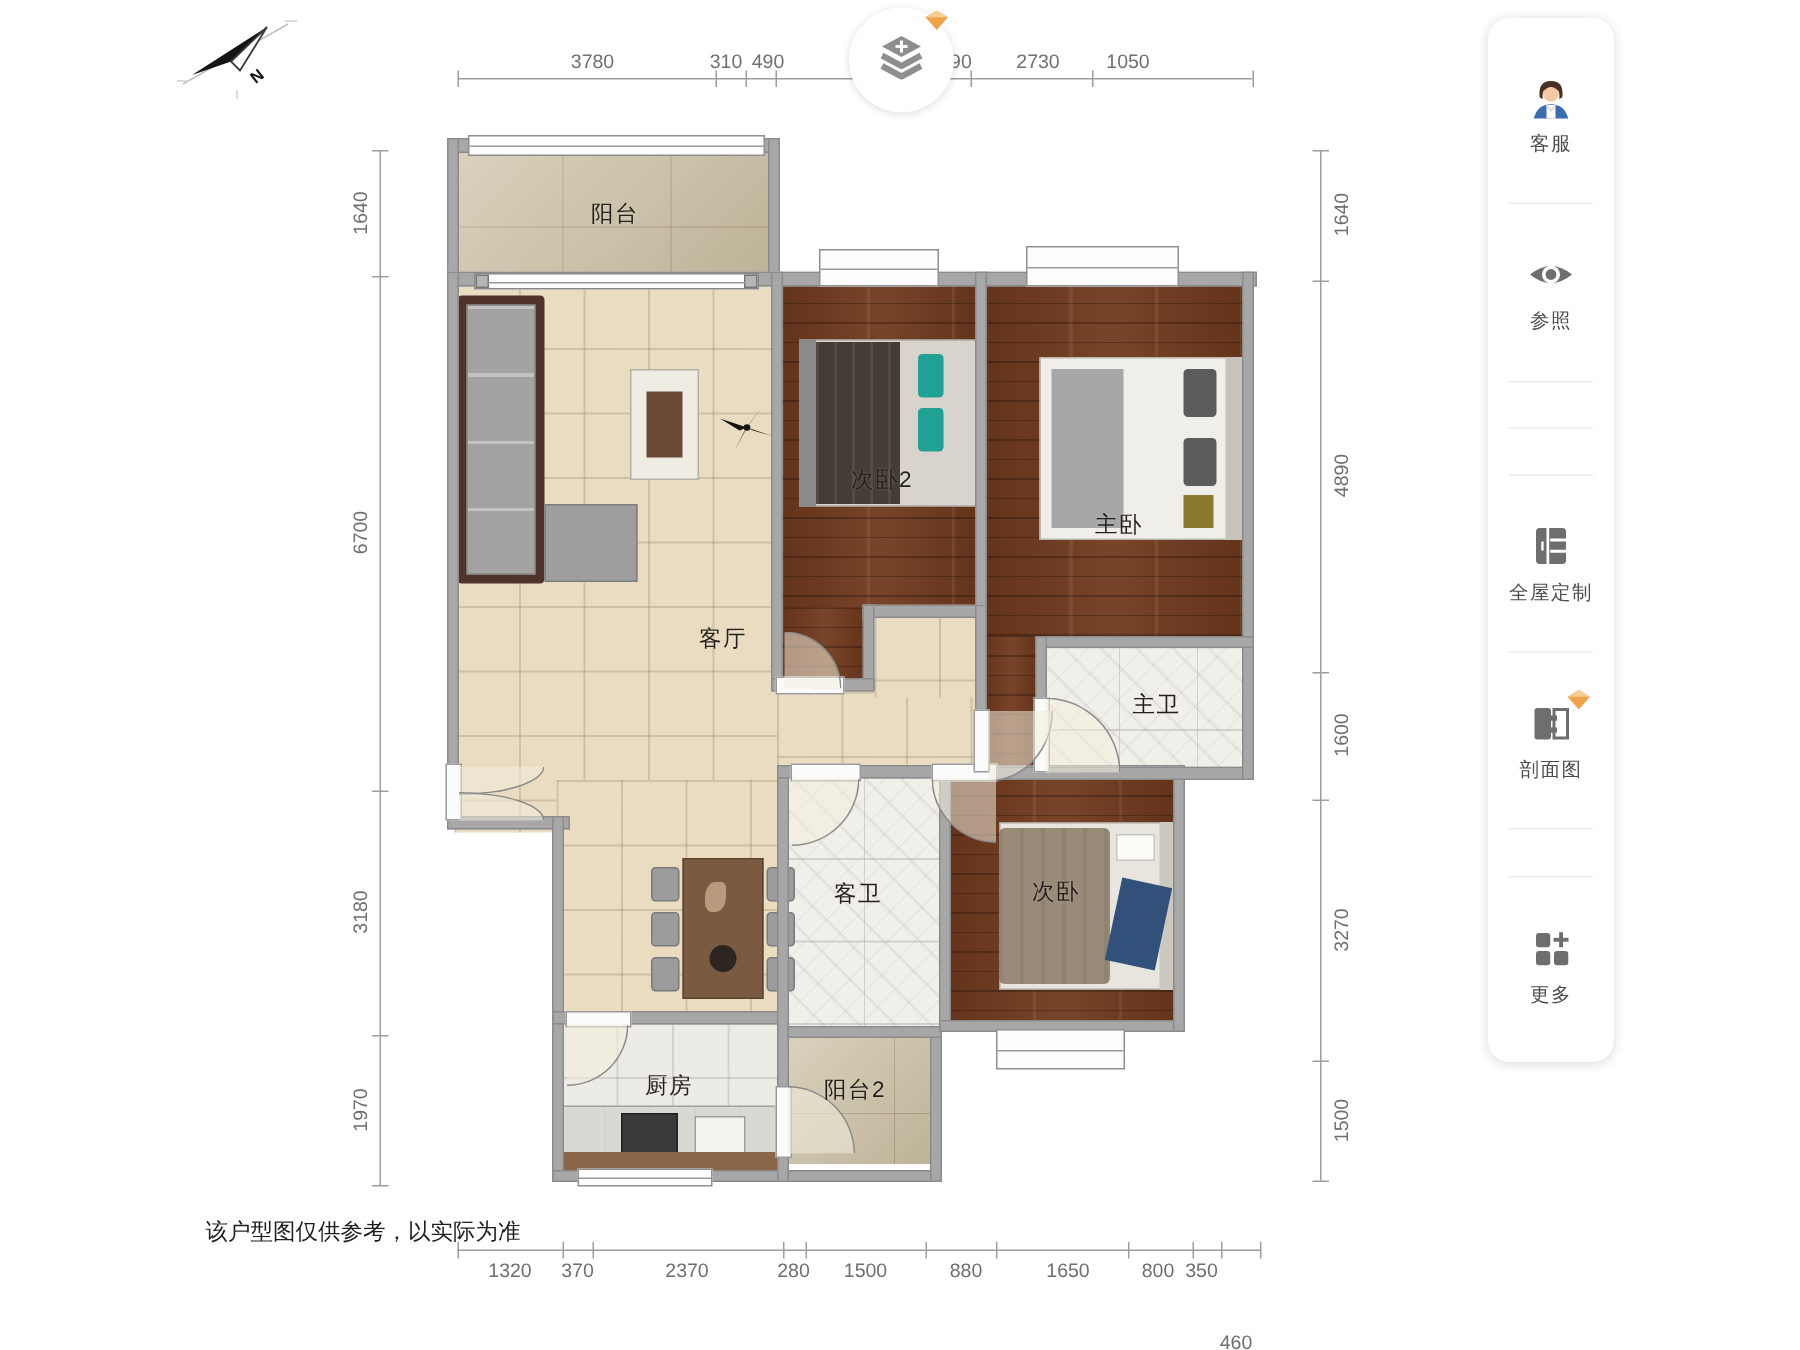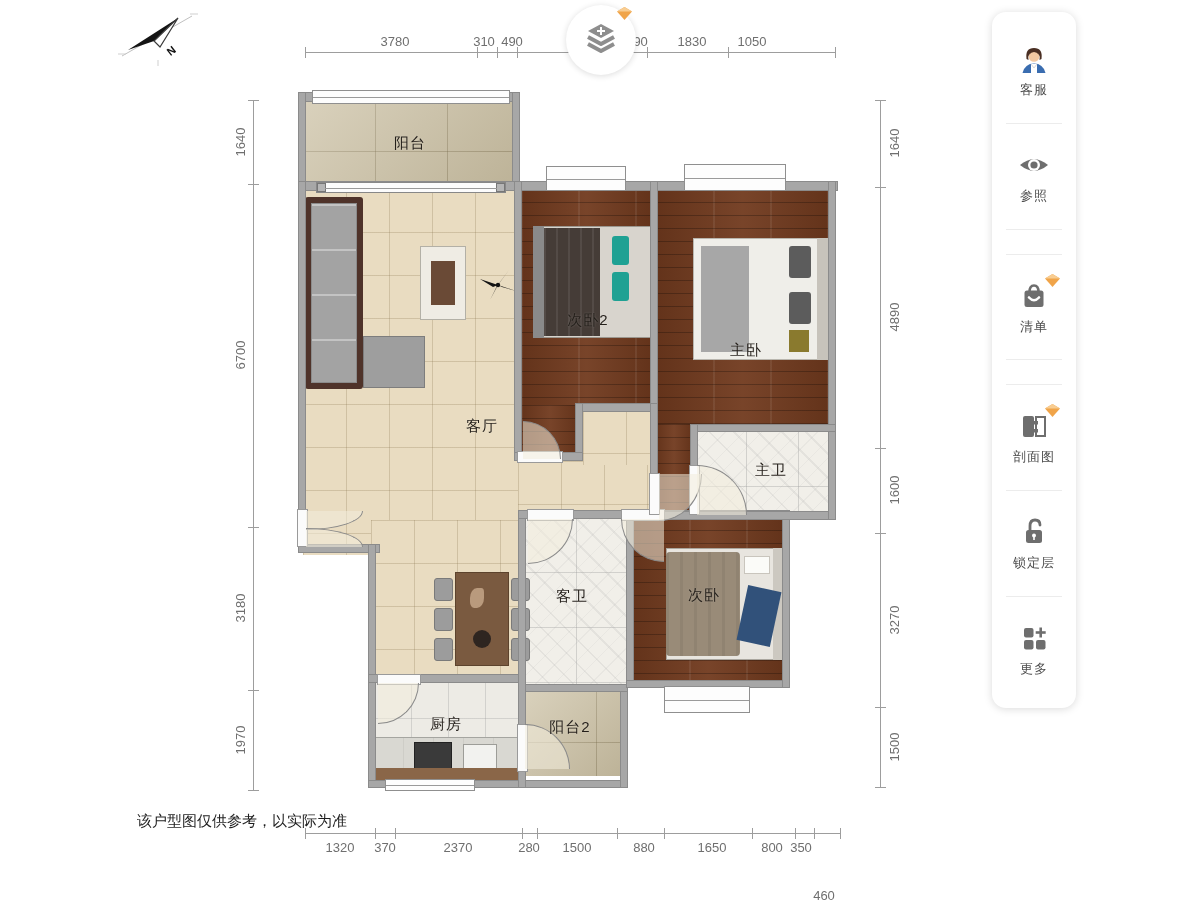--- a/index.html
+++ b/index.html
@@ -237,21 +237,21 @@
 <div class="tick" style="left:602px;top:47px;width:1px;height:11px;"></div>
 <div class="tick" style="left:622px;top:47px;width:1px;height:11px;"></div>
 <div class="tick" style="left:647px;top:47px;width:1px;height:11px;"></div>
 <div class="tick" style="left:728px;top:47px;width:1px;height:11px;"></div>
 <div class="tick" style="left:835px;top:47px;width:1px;height:11px;"></div>
 <span class="dimlab" style="left:395px;top:41px;">3780</span>
 <span class="dimlab" style="left:484px;top:41px;">310</span>
 <span class="dimlab" style="left:512px;top:41px;">490</span>
 <span class="dimlab" style="left:608px;top:41px;">400</span>
 <span class="dimlab" style="left:637px;top:41px;">490</span>
-<span class="dimlab" style="left:692px;top:41px;">1830</span>
+<span class="dimlab" style="left:692px;top:41px;">2730</span>
 <span class="dimlab" style="left:752px;top:41px;">1050</span>
 
 <div class="dimline" style="left:305px;top:833px;width:535px;height:1px;"></div>
 <div class="tick" style="left:305px;top:828px;width:1px;height:11px;"></div>
 <div class="tick" style="left:375px;top:828px;width:1px;height:11px;"></div>
 <div class="tick" style="left:395px;top:828px;width:1px;height:11px;"></div>
 <div class="tick" style="left:522px;top:828px;width:1px;height:11px;"></div>
 <div class="tick" style="left:537px;top:828px;width:1px;height:11px;"></div>
 <div class="tick" style="left:617px;top:828px;width:1px;height:11px;"></div>
 <div class="tick" style="left:664px;top:828px;width:1px;height:11px;"></div>
@@ -320,66 +320,53 @@
       <circle cx="16" cy="16" r="6" fill="#ffffff"></circle>
       <circle cx="16" cy="16" r="3.6" fill="#6e6e6e"></circle>
     </svg>
       </div>
     <div class="sb-label">参照</div>
   </div>
   <div class="sb-div"></div>
 
   <div class="sb-div"></div>
 
-  <div class="sb-item">
-    <div class="sb-icon">
-      <svg width="32" height="32" viewBox="0 0 32 32">
-        <path d="M11.5 12 q0-6.5 4.5-6.5 q4.5 0 4.5 6.5" fill="none" stroke="#6e6e6e" stroke-width="2.6"></path>
-        <rect x="6.5" y="10.5" width="19" height="16.5" rx="2.5" fill="#6e6e6e"></rect>
-        <path d="M11 17.5 q5 5.5 10 0" fill="none" stroke="#ffffff" stroke-width="2.6" stroke-linecap="round"></path>
-      </svg>
-      <svg class="badge" viewBox="0 0 15 13">
-        <polygon points="7.5,0 15,4.5 7.5,13 0,4.5" fill="#f0a449"></polygon>
-          <polygon points="7.5,0 15,4.5 0,4.5" fill="#f8cd92"></polygon>
-      </svg>
-    </div>
-    <div class="sb-label">清单</div>
-  </div>
-  <div class="sb-div"></div>
-
+  <div class="sb-div"></div>
+
+  <div class="sb-item">
+    <div class="sb-icon">
+        <svg width="32" height="32" viewBox="0 0 32 32">
+      <rect x="6" y="4" width="20" height="24" rx="2.5" fill="#6e6e6e"></rect>
+      <rect x="13" y="4" width="1.8" height="24" fill="#ffffff"></rect>
+      <rect x="15.5" y="11" width="10.5" height="2" fill="#ffffff"></rect>
+      <rect x="15.5" y="18.5" width="10.5" height="2" fill="#ffffff"></rect>
+      <rect x="9.5" y="13" width="1.6" height="6" fill="#ffffff"></rect>
+    </svg>
+      </div>
+    <div class="sb-label">全屋定制</div>
+  </div>
   <div class="sb-div"></div>
 
   <div class="sb-item">
     <div class="sb-icon">
       <svg width="32" height="32" viewBox="0 0 32 32">
         <rect x="5" y="6" width="11" height="21" rx="2" fill="#6e6e6e"></rect>
         <rect x="18" y="7" width="9" height="19" fill="none" stroke="#6e6e6e" stroke-width="2"></rect>
         <rect x="16" y="11" width="4" height="3.5" fill="#6e6e6e"></rect>
         <rect x="16" y="19" width="4" height="3.5" fill="#6e6e6e"></rect>
       </svg>
       <svg class="badge" viewBox="0 0 15 13">
         <polygon points="7.5,0 15,4.5 7.5,13 0,4.5" fill="#f0a449"></polygon>
           <polygon points="7.5,0 15,4.5 0,4.5" fill="#f8cd92"></polygon>
       </svg>
     </div>
     <div class="sb-label">剖面图</div>
   </div>
   <div class="sb-div"></div>
 
-  <div class="sb-item">
-    <div class="sb-icon">
-        <svg width="32" height="32" viewBox="0 0 32 32">
-      <path d="M12 14 v-4 q0-6 5-6 q5 0 5 5" fill="none" stroke="#6e6e6e" stroke-width="2.8" stroke-linecap="round"></path>
-      <rect x="8" y="14" width="16" height="13" rx="2.5" fill="#6e6e6e"></rect>
-      <circle cx="16" cy="19.5" r="2" fill="#ffffff"></circle>
-      <rect x="15.2" y="20.5" width="1.6" height="3.5" fill="#ffffff"></rect>
-    </svg>
-      </div>
-    <div class="sb-label">锁定层</div>
-  </div>
   <div class="sb-div"></div>
 
   <div class="sb-item">
     <div class="sb-icon">
         <svg width="32" height="32" viewBox="0 0 32 32">
       <rect x="6" y="6" width="9.5" height="9.5" rx="2" fill="#6e6e6e"></rect>
       <rect x="6" y="18" width="9.5" height="9.5" rx="2" fill="#6e6e6e"></rect>
       <rect x="18" y="18" width="9.5" height="9.5" rx="2" fill="#6e6e6e"></rect>
       <line x1="22.7" y1="5.5" x2="22.7" y2="15.5" stroke="#6e6e6e" stroke-width="2.6"></line>
       <line x1="17.7" y1="10.5" x2="27.7" y2="10.5" stroke="#6e6e6e" stroke-width="2.6"></line>

